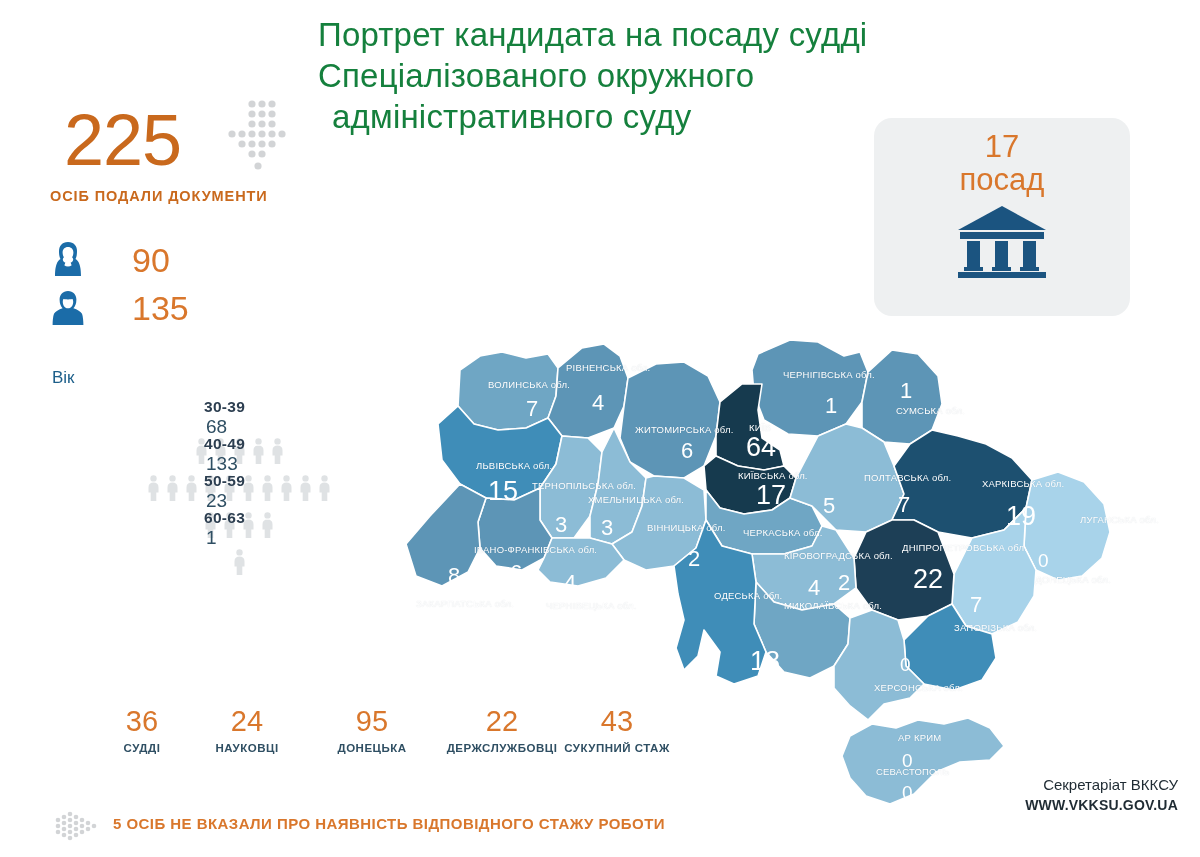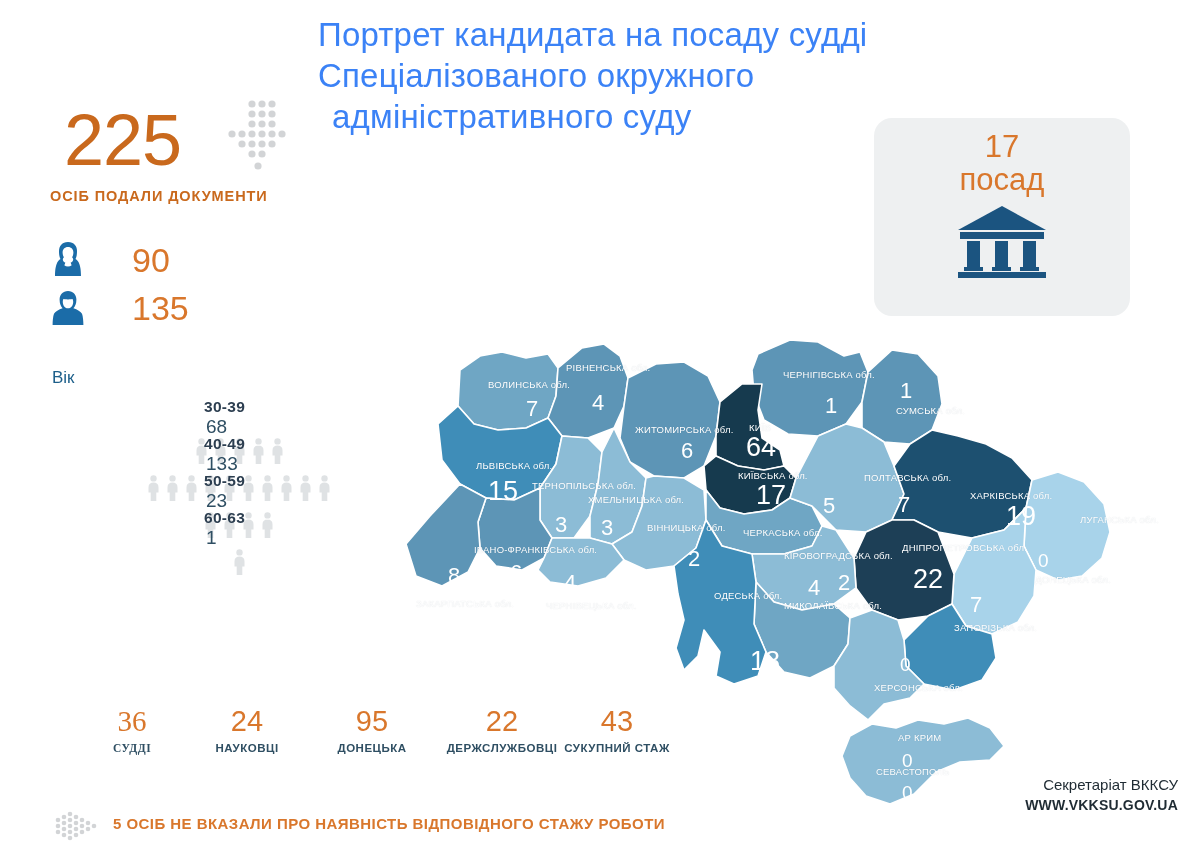--- a/index.html
+++ b/index.html
@@ -6,21 +6,21 @@
   body{
     font-family:"Liberation Sans","DejaVu Sans",sans-serif;
     width:1200px;height:857px;position:relative;overflow:hidden;
     -webkit-font-smoothing:antialiased;
   }
   .stage{position:absolute;left:0;top:0;width:1200px;height:857px;}
 
   
   .title{
     position:absolute;left:318px;top:14px;width:620px;
-    font-size:33px;line-height:41px;color:#3b82f6;font-weight:400;
+    font-size:33px;line-height:41px;color:#15803d;font-weight:400;
     letter-spacing:.2px;
   }
   .title .l2{display:block;}
   .title .l3{display:block;padding-left:14px;}
 
   
   .big225{
     position:absolute;left:64px;top:104px;
     font-size:72px;line-height:72px;color:#c9691d;font-weight:400;
     letter-spacing:-1px;
@@ -421,21 +421,21 @@
         <div class="rlabel" style="left: 76px; top: 212px;">ІВАНО-ФРАНКІВСЬКА обл.</div>
         <div class="rnum" style="left: 112px; top: 230px;">6</div>
         <div class="rlabel" style="left: 18px; top: 266px;">ЗАКАРПАТСЬКА обл.</div>
         <div class="rnum" style="left: 50px; top: 233px;">8</div>
         <div class="rlabel" style="left: 148px; top: 268px;">ЧЕРНІВЕЦЬКА обл.</div>
         <div class="rnum" style="left: 166px; top: 240px;">4</div>
         <div class="rlabel" style="left: 345px; top: 195px;">ЧЕРКАСЬКА обл.</div>
         <div class="rnum" style="left: 425px; top: 163px;">5</div>
         <div class="rlabel" style="left: 466px; top: 140px;">ПОЛТАВСЬКА обл.</div>
         <div class="rnum" style="left: 500px; top: 162px;">7</div>
-        <div class="rlabel" style="left: 572px; top: 146px; margin-top: 12px;">ХАРКІВСЬКА обл.</div>
+        <div class="rlabel" style="left: 584px; top: 146px;">ХАРКІВСЬКА обл.</div>
         <div class="rnum lg" style="left: 608px; top: 173px;">19</div>
         <div class="rlabel" style="left: 682px; top: 182px;">ЛУГАНСЬКА обл.</div>
         <div class="rnum sm" style="left: 716px; top: 207px;">0</div>
         <div class="rlabel" style="left: 637px; top: 242px;">ДОНЕЦЬКА обл.</div>
         <div class="rnum sm" style="left: 640px; top: 218px;">0</div>
         <div class="rlabel" style="left: 504px; top: 210px;">ДНІПРОПЕТРОВСЬКА обл.</div>
         <div class="rnum lg" style="left: 515px; top: 236px;">22</div>
         <div class="rlabel" style="left: 386px; top: 218px;">КІРОВОГРАДСЬКА обл.</div>
         <div class="rnum" style="left: 440px; top: 240px;">2</div>
         <div class="rlabel" style="left: 556px; top: 290px;">ЗАПОРІЗЬКА обл.</div>
@@ -447,21 +447,21 @@
         <div class="rlabel" style="left: 476px; top: 350px;">ХЕРСОНСЬКА обл.</div>
         <div class="rnum sm" style="left: 502px; top: 322px;">0</div>
         <div class="rlabel" style="left: 500px; top: 400px;">АР КРИМ</div>
         <div class="rnum sm" style="left: 504px; top: 418px;">0</div>
         <div class="rlabel" style="left: 478px; top: 434px;">СЕВАСТОПОЛЬ</div>
         <div class="rnum sm" style="left: 504px; top: 450px;">0</div>
       </div>
   </div>
 
   <div class="bstats" id="bstats">
-      <div class="bstat" style="left: 0px; top: 0px; font-family: Liberation Serif, serif;">
+      <div class="bstat" style="left: 10px; top: 0px;">
         <div class="n">36</div>
         <div class="c">СУДДІ</div>
       </div>
       <div class="bstat" style="left: 115px; top: 0px;">
         <div class="n">24</div>
         <div class="c">НАУКОВЦІ</div>
       </div>
       <div class="bstat" style="left: 240px; top: 0px;">
         <div class="n">95</div>
         <div class="c">ДОНЕЦЬКА</div>

